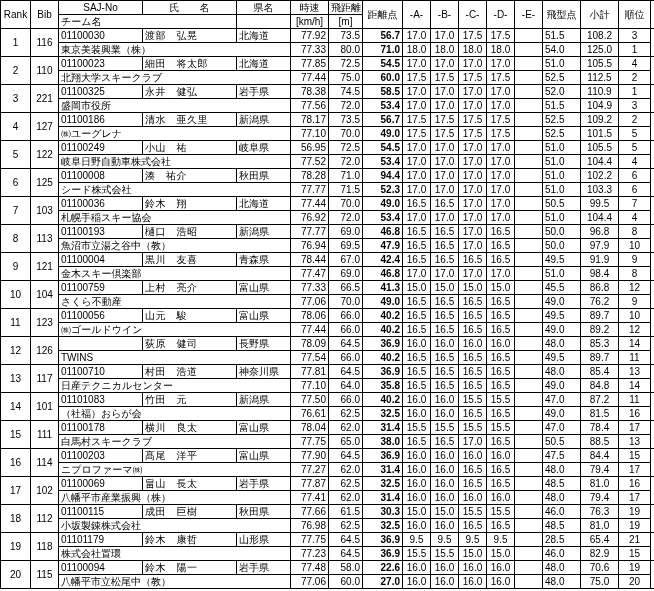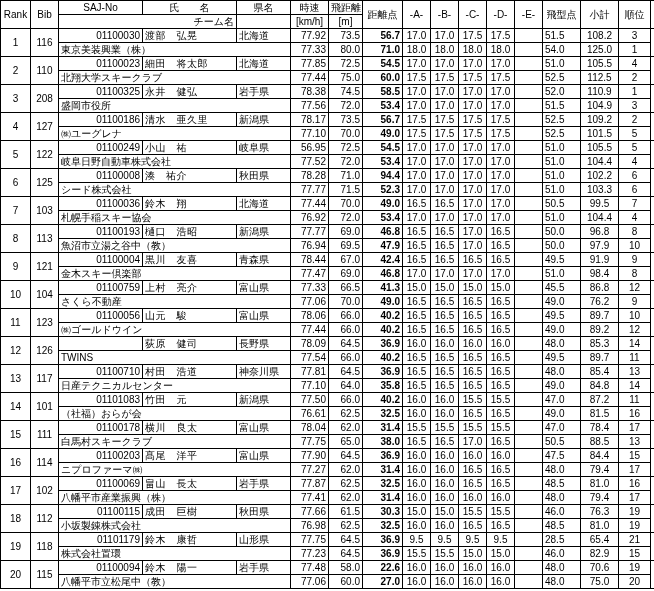--- a/index.html
+++ b/index.html
@@ -38,21 +38,21 @@
   }
   .hdr-bot {
     height: 14px;
   }
   .no-bottom { border-bottom: none; }
   .no-top { border-top: none; }
 
   
   .c-rank  { width: 30px; text-align: center; }
   .c-bib   { width: 28px; text-align: center; }
-  .c-saj   { width: 84px; text-align: right; }
+  .c-saj   { width: 84px; text-align: left; }
   .c-name  { width: 94px; text-align: left; }
   .c-pref  { width: 54px; text-align: left; }
   .c-speed { width: 38px; text-align: right; }
   .c-dist  { width: 34px; text-align: right; }
   .c-dpt   { width: 40px; text-align: right; font-weight: bold; }
   .c-j     { width: 28px; text-align: center; }
   .c-jump  { width: 38px; text-align: left; }
   .c-sub   { width: 38px; text-align: center; }
   .c-order { width: 32px; text-align: center; }
   .c-total { width: 44px; text-align: right; }
@@ -104,21 +104,21 @@
       <th rowspan="2" class="judges">-B-</th>
       <th rowspan="2" class="judges">-C-</th>
       <th rowspan="2" class="judges">-D-</th>
       <th rowspan="2" class="judges">-E-</th>
       <th rowspan="2" class="smallhdr">飛型点</th>
       <th rowspan="2">小計</th>
       <th rowspan="2">順位</th>
       <th rowspan="2">合計</th>
     </tr>
     <tr class="hdr-bot">
-      <th class="no-top" style="text-align:right" colspan="2">チーム名</th>
+      <th class="no-top" style="text-align:left" colspan="2">チーム名</th>
       <th class="no-top"></th>
       <th class="no-top smallhdr">[km/h]</th>
       <th class="no-top smallhdr">[m]</th>
     </tr>
   </thead>
   <tbody>
       <tr class="row-a">
         <td class="c-rank" rowspan="2">1</td>
         <td class="c-bib" rowspan="2">116</td>
         <td class="c-saj">01100030</td>
@@ -179,21 +179,21 @@
         <td class="c-j judges">17.5</td>
         <td class="c-j judges">17.5</td>
         <td class="c-j judges">17.5</td>
         <td class="c-j judges"></td>
         <td class="c-jump">52.5</td>
         <td class="c-sub">112.5</td>
         <td class="c-order">2</td>
       </tr>
       <tr class="row-a">
         <td class="c-rank" rowspan="2">3</td>
-        <td class="c-bib" rowspan="2">208</td>
+        <td class="c-bib" rowspan="2">221</td>
         <td class="c-saj">01100325</td>
         <td class="c-name cell-name-ja">永井　健弘</td>
         <td class="c-pref">岩手県</td>
         <td class="c-speed">78.38</td>
         <td class="c-dist">74.5</td>
         <td class="c-dpt">58.5</td>
         <td class="c-j judges">17.0</td>
         <td class="c-j judges">17.0</td>
         <td class="c-j judges">17.0</td>
         <td class="c-j judges">17.0</td>

